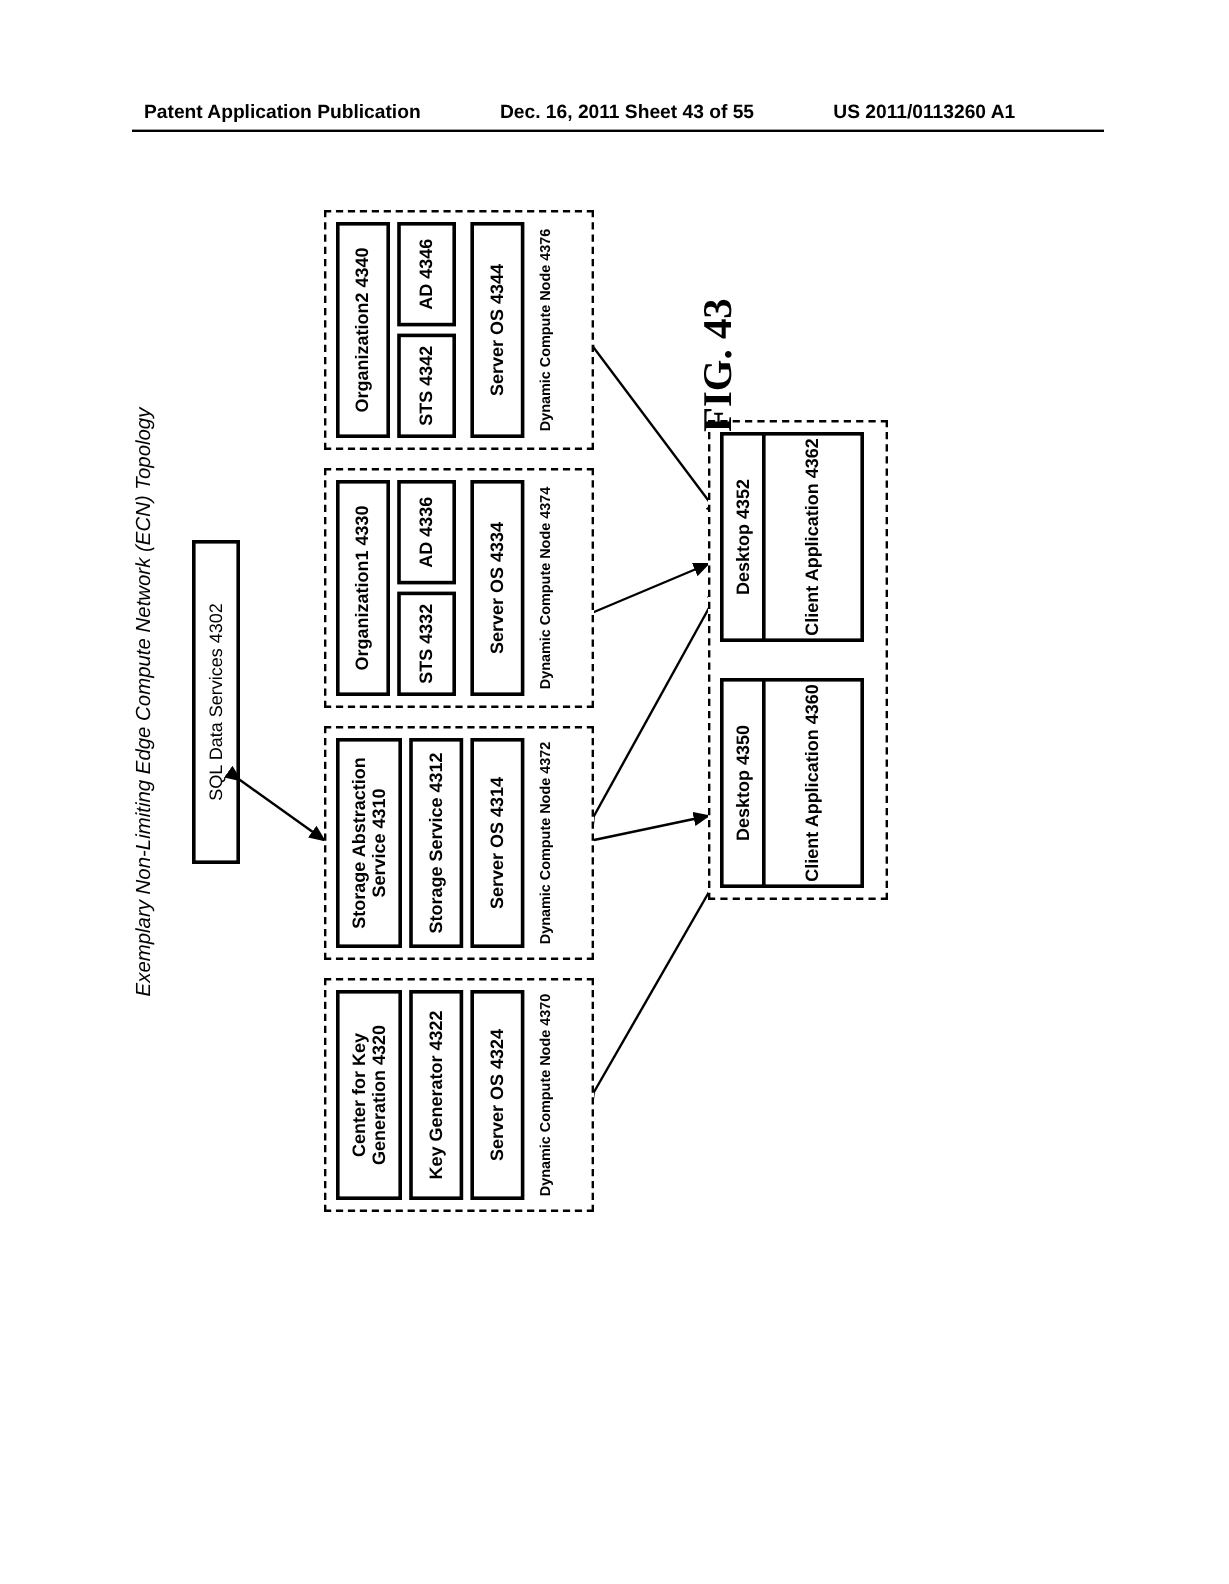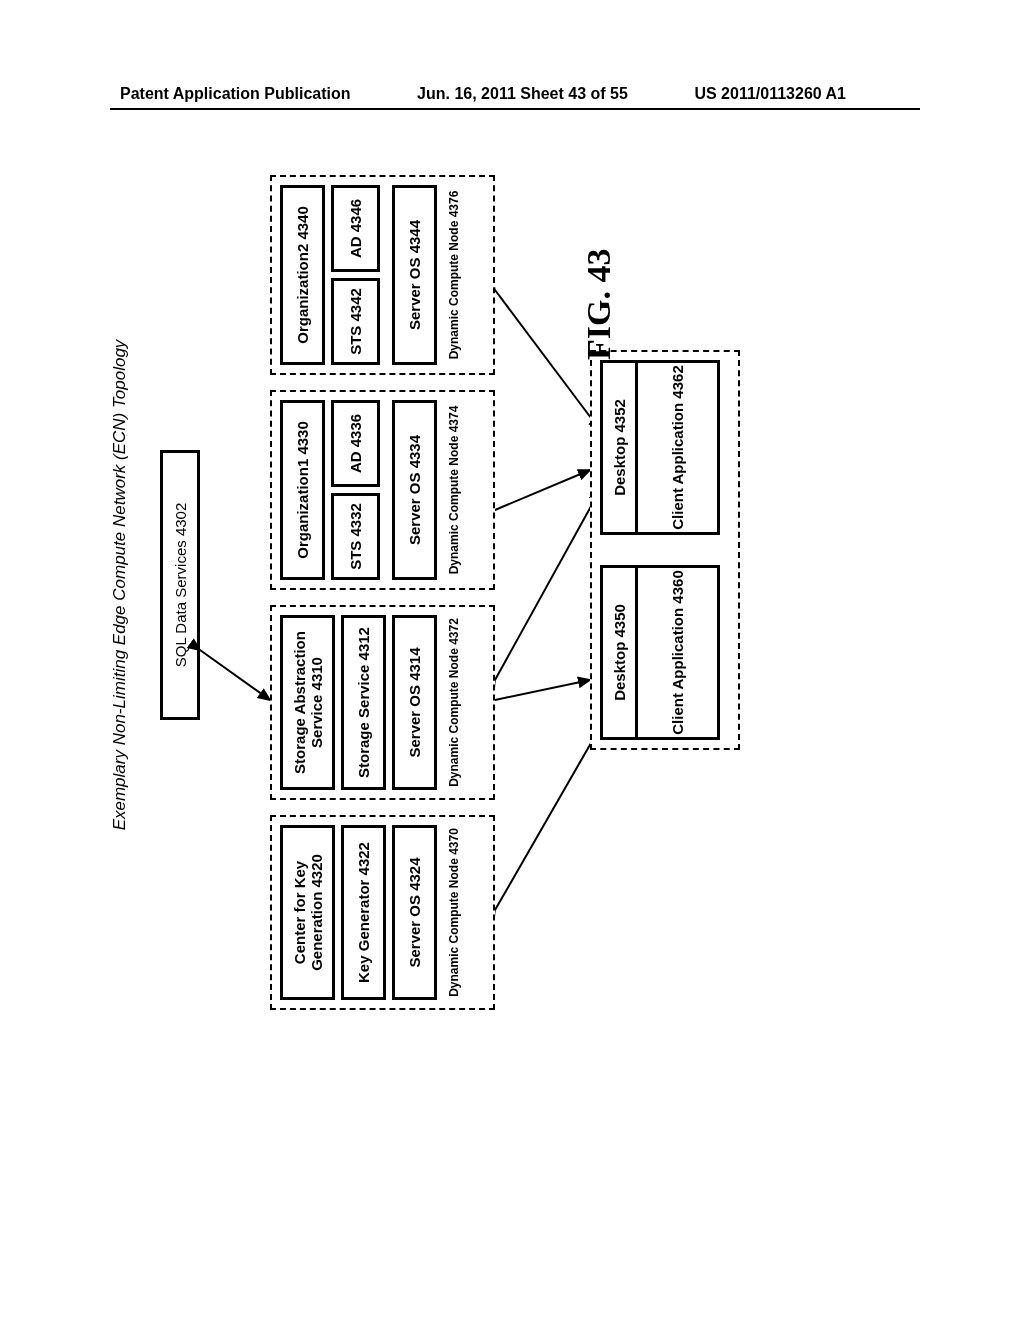--- a/index.html
+++ b/index.html
@@ -128,21 +128,21 @@
     width:850px;
     height:780px;
     pointer-events:none;
   }
 </style>
 </head>
 <body>
 
 <div class="header">
   <span>Patent Application Publication</span>
-  <span>Jun. 16, 2011  Sheet 43 of 55</span>
+  <span>Dec. 16, 2011  Sheet 43 of 55</span>
   <span>US 2011/0113260 A1</span>
 </div>
 <div class="header-line"></div>
 
 <div class="stage">
 
   <div class="title-italic">Exemplary Non-Limiting Edge Compute Network (ECN) Topology</div>
 
   <div class="sql-box solid-box" style="font-weight:normal">SQL Data Services 4302</div>
 

